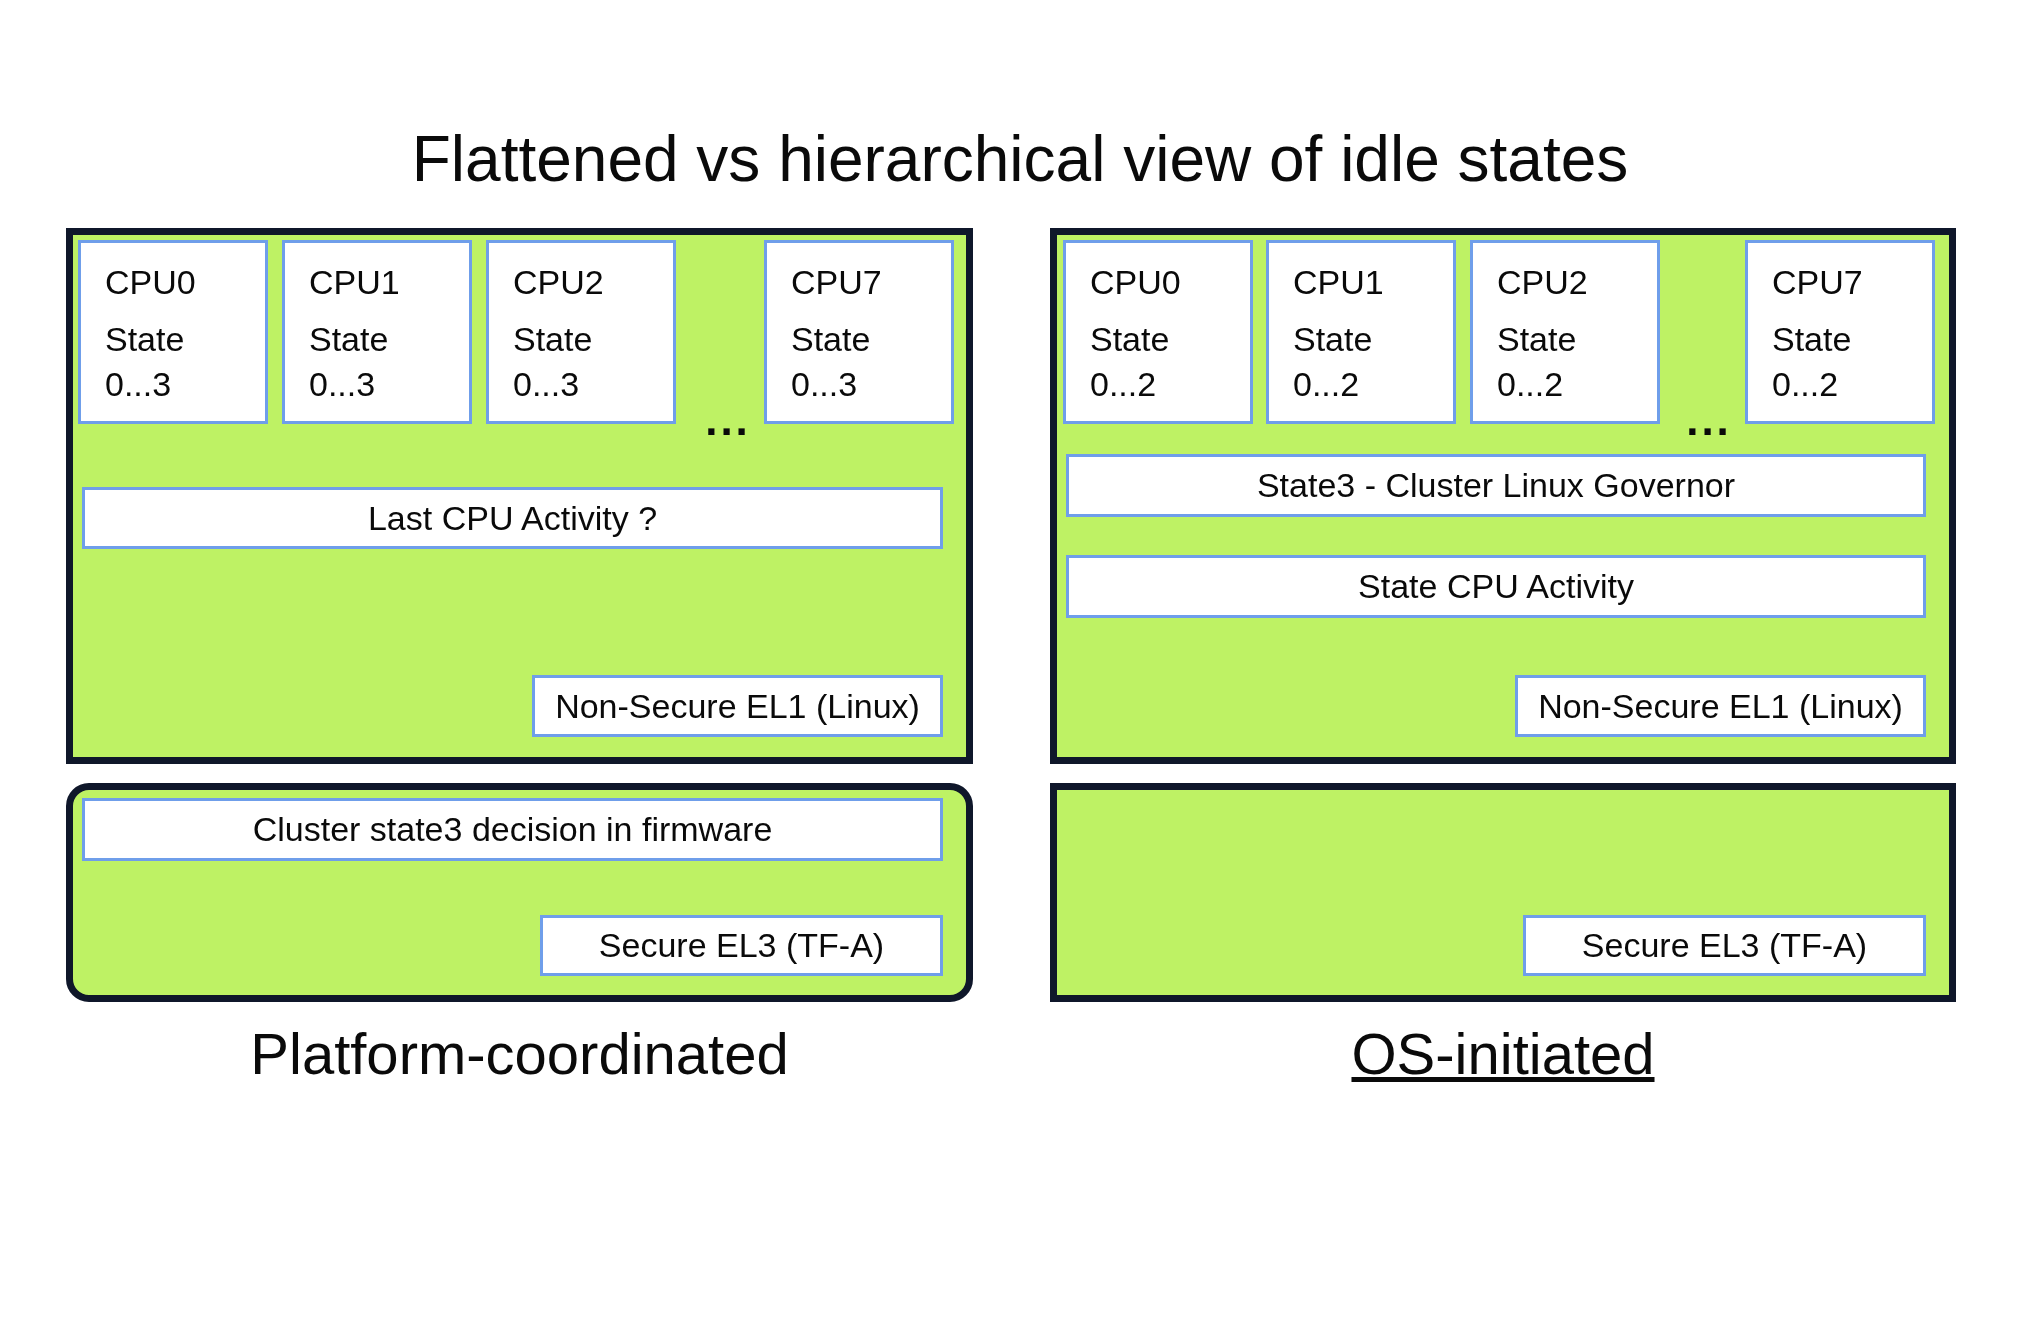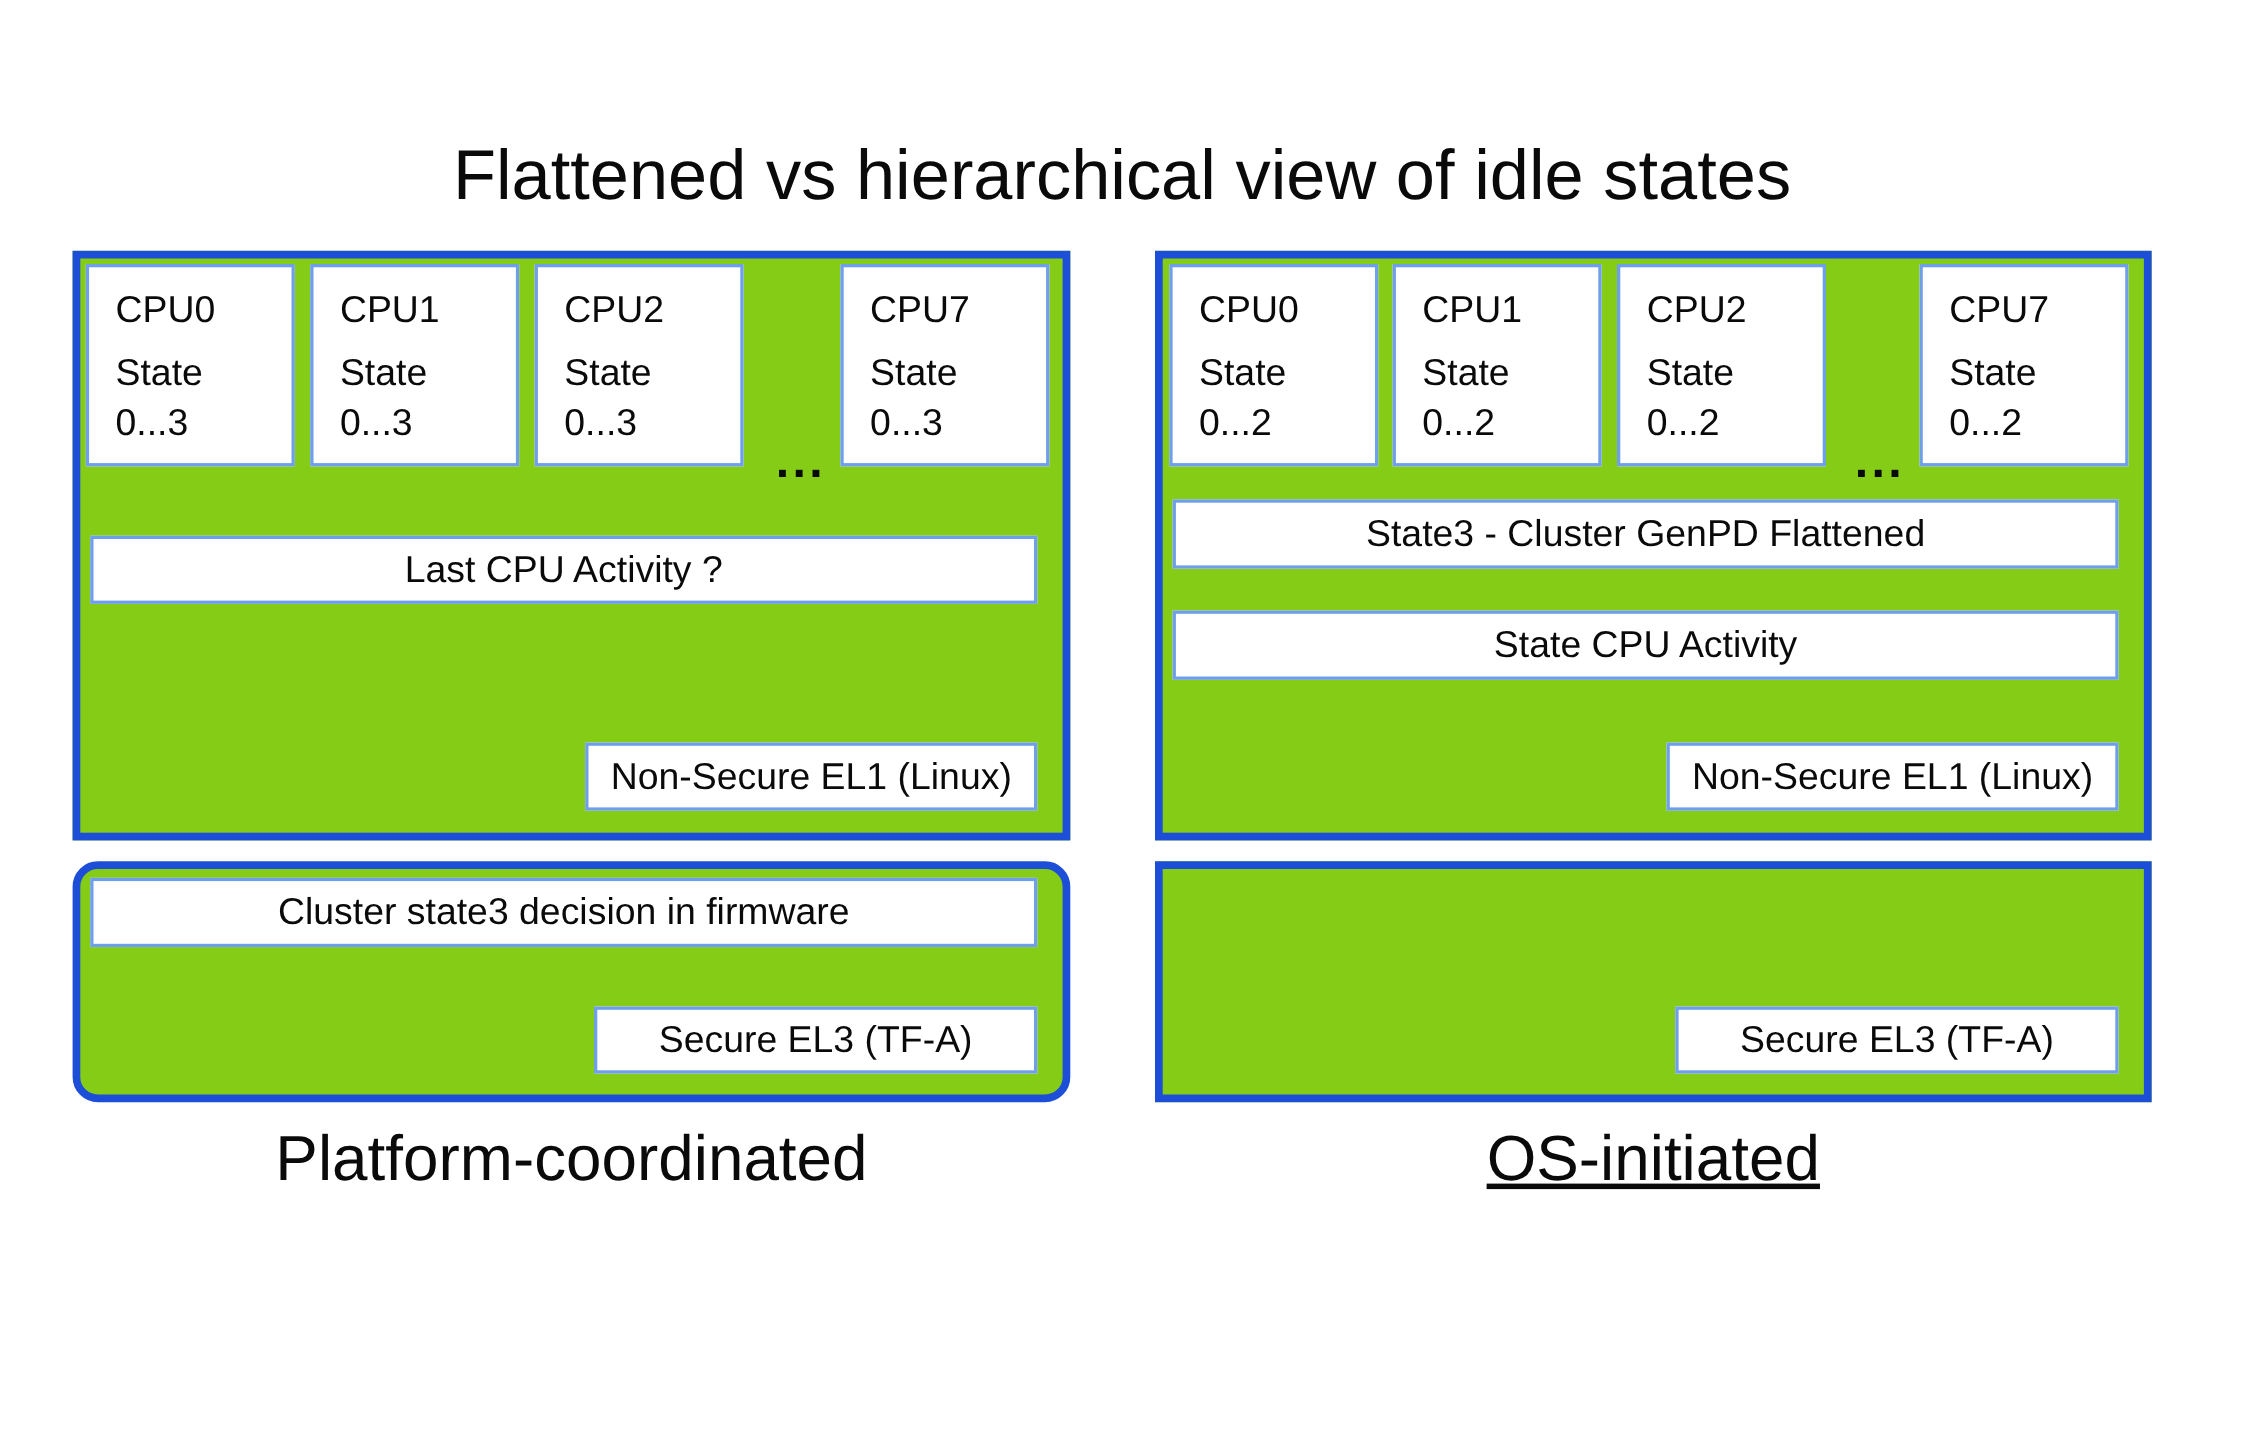--- a/index.html
+++ b/index.html
@@ -16,22 +16,22 @@
     position: absolute;
     left: 0; top: 122px;
     width: 100%;
     text-align: center;
     font-size: 64px;
     letter-spacing: 0px;
     white-space: nowrap;
   }
   .panel {
     position: absolute;
-    border: 7px solid #1d4ed8;
-    background: #84cc16;
+    border: 7px solid #0f172a;
+    background: #bef264;
     box-sizing: border-box;
   }
   #panel-left-top     { left: 66px;   top: 228px; width: 907px; height: 536px; }
   #panel-right-top    { left: 1050px; top: 228px; width: 906px; height: 536px; }
   #panel-left-bottom  { left: 66px;   top: 783px; width: 907px; height: 219px; border-radius: 23px; }
   #panel-right-bottom { left: 1050px; top: 783px; width: 906px; height: 219px; }
 
   .box {
     position: absolute;
     border: 3px solid #6f9eea;
@@ -164,21 +164,21 @@
       </div>
     </div>
     <div class="ellipsis">...</div>
     <div class="cpu-box cpu-7">
       <div>CPU7</div>
       <div class="cpu-state">
         <span>State</span>
         <span>0...2</span>
       </div>
     </div>
-    <div class="box governor-box">State3 - Cluster GenPD Flattened</div>
+    <div class="box governor-box">State3 - Cluster Linux Governor</div>
     <div class="box activity-box">State CPU Activity</div>
     <div class="box el1-box">Non-Secure EL1 (Linux)</div>
   </div>
 
   <div class="panel" id="panel-left-bottom">
     <div class="box decision-box">Cluster state3 decision in firmware</div>
     <div class="box el3-box">Secure EL3 (TF-A)</div>
   </div>
 
   <div class="panel" id="panel-right-bottom">

